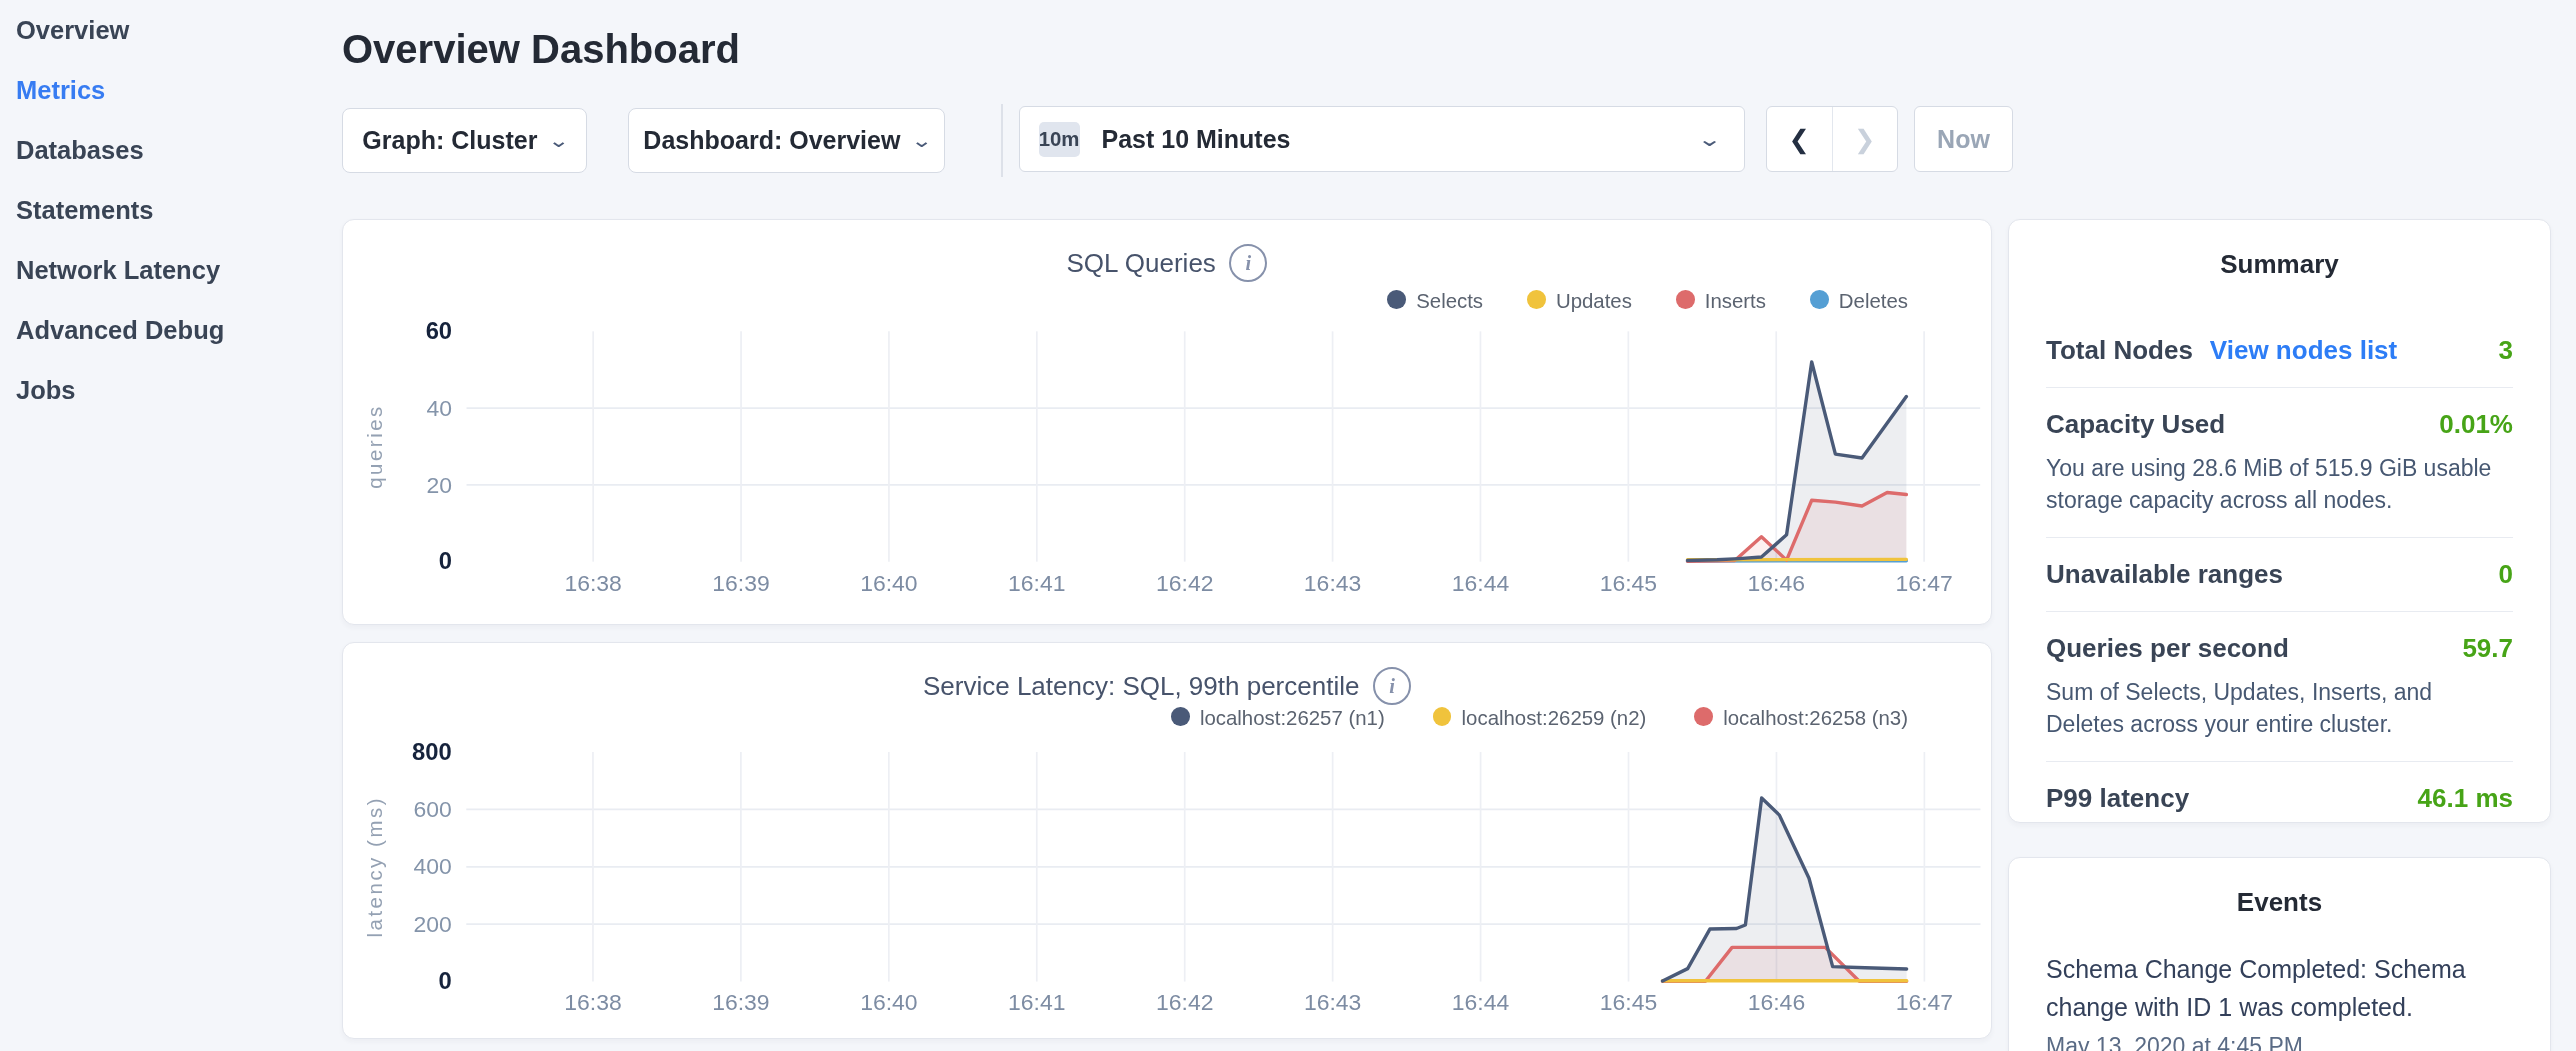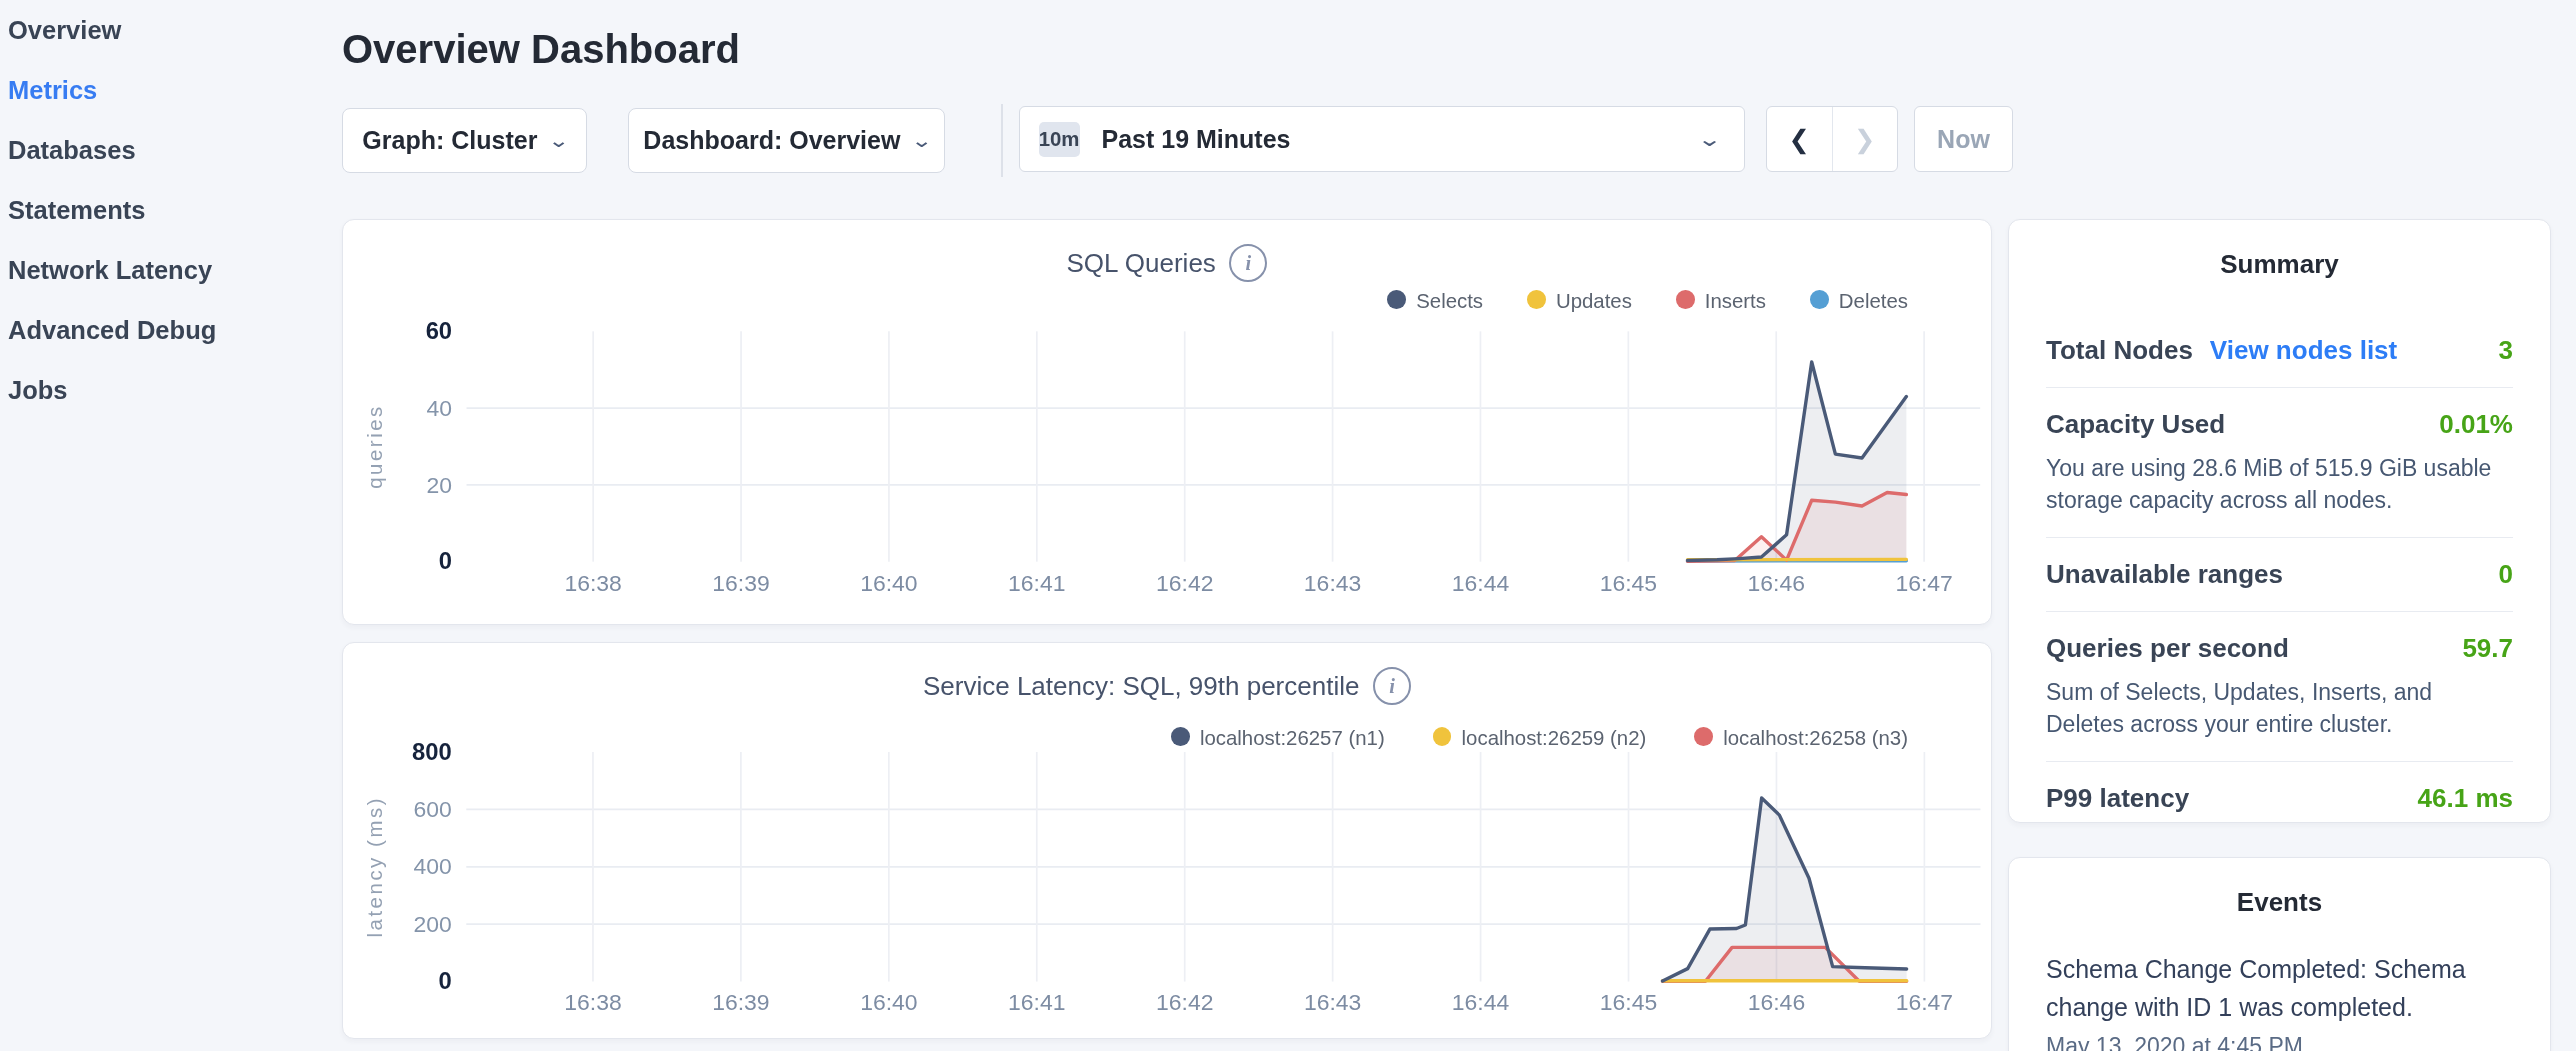--- a/index.html
+++ b/index.html
@@ -1,21 +1,21 @@
 <!DOCTYPE html>
 <html style="font-size:13.6px"><head>
 <meta charset="utf-8">
 <style>
   html,body{margin:0;padding:0;background:#f4f6fa;}
   .screen{position:relative;width:2576px;height:1051px;overflow:hidden;
     font-family:"Liberation Sans",sans-serif;background:#f4f6fa;color:#242a35;}
 
   
   .sidebar{position:absolute;left:0;top:0;width:340px;height:1051px;}
-  .nav-item{height:60px;line-height:60px;padding-left:8px;font-size:25.5px;font-weight:600;
+  .nav-item{height:60px;line-height:60px;padding-left:16px;font-size:25.5px;font-weight:600;
     color:#394455;cursor:pointer;white-space:nowrap;}
   .nav-item.active{color:#377cf2;font-weight:700;}
 
   
   .page-title{position:absolute;left:342px;top:27px;font-size:40px;font-weight:700;color:#242a35;}
 
   .toolbar-btn{position:absolute;top:108px;height:65px;background:#fff;border:1.7px solid #d6dbe4;
     border-radius:8px;display:flex;align-items:center;justify-content:center;gap:13.6px;
     font-size:25px;font-weight:700;color:#242a35;cursor:pointer;box-sizing:border-box;}
   .chev{font-size:18.7px;color:#4a5a78;font-weight:400;transform:scaleX(1.4);}
@@ -47,21 +47,21 @@
 
   .chart-title-row{position:absolute;left:0;top:24px;width:100%;display:flex;align-items:center;
     justify-content:center;gap:13.6px;}
   .chart-title{font-size:26px;font-weight:400;color:#47536b;}
   .info-icon{width:34px;height:34px;border:2.6px solid #8691ab;border-radius:50%;color:#8691ab;
     font-size:20.4px;font-weight:700;display:flex;align-items:center;justify-content:center;
     font-family:"Liberation Serif",serif;font-style:italic;cursor:pointer;}
 
   .legend{position:absolute;right:83px;display:flex;gap:44px;align-items:center;}
   .legend.c1{top:70px;}
-  .legend.c2{top:84px;gap:48px;}
+  .legend.c2{top:64px;gap:48px;}
   .legend-item{display:flex;gap:10.2px;font-size:20.4px;color:#5b6370;}
   .legend-dot{width:18.7px;height:18.7px;border-radius:50%;display:inline-block;background:#888;}
 
   .chart-svg{position:absolute;left:0;top:0;pointer-events:none;}
   .xtick{fill:#7d8ca3;font-size:27px;font-family:"Liberation Sans",sans-serif;}
   .ytick{fill:#8494aa;font-size:27px;font-family:"Liberation Sans",sans-serif;}
   .ytick.strong{fill:#16233c;font-weight:700;font-size:28px;}
   .axislabel{fill:#94a1b3;font-size:24px;letter-spacing:3px;font-family:"Liberation Sans",sans-serif;}
 
   
@@ -102,21 +102,21 @@
     <span class="chev">⌄</span>
   </div>
   <div class="toolbar-btn" style="left:628px;width:317px;">
     <span>Dashboard: Overview</span>
     <span class="chev">⌄</span>
   </div>
   <div class="toolbar-divider"></div>
 
   <div class="time-widget">
     <span class="time-badge">10m</span>
-    <span class="time-label">Past 19 Minutes</span>
+    <span class="time-label">Past 10 Minutes</span>
     <span class="time-chev">⌄</span>
   </div>
 
   <div class="arrow-group">
     <div class="arrow-btn prev">❮</div>
     <div class="arrow-btn next">❯</div>
   </div>
   <div class="now-btn">Now</div>
 
   <div class="panel chart1">

